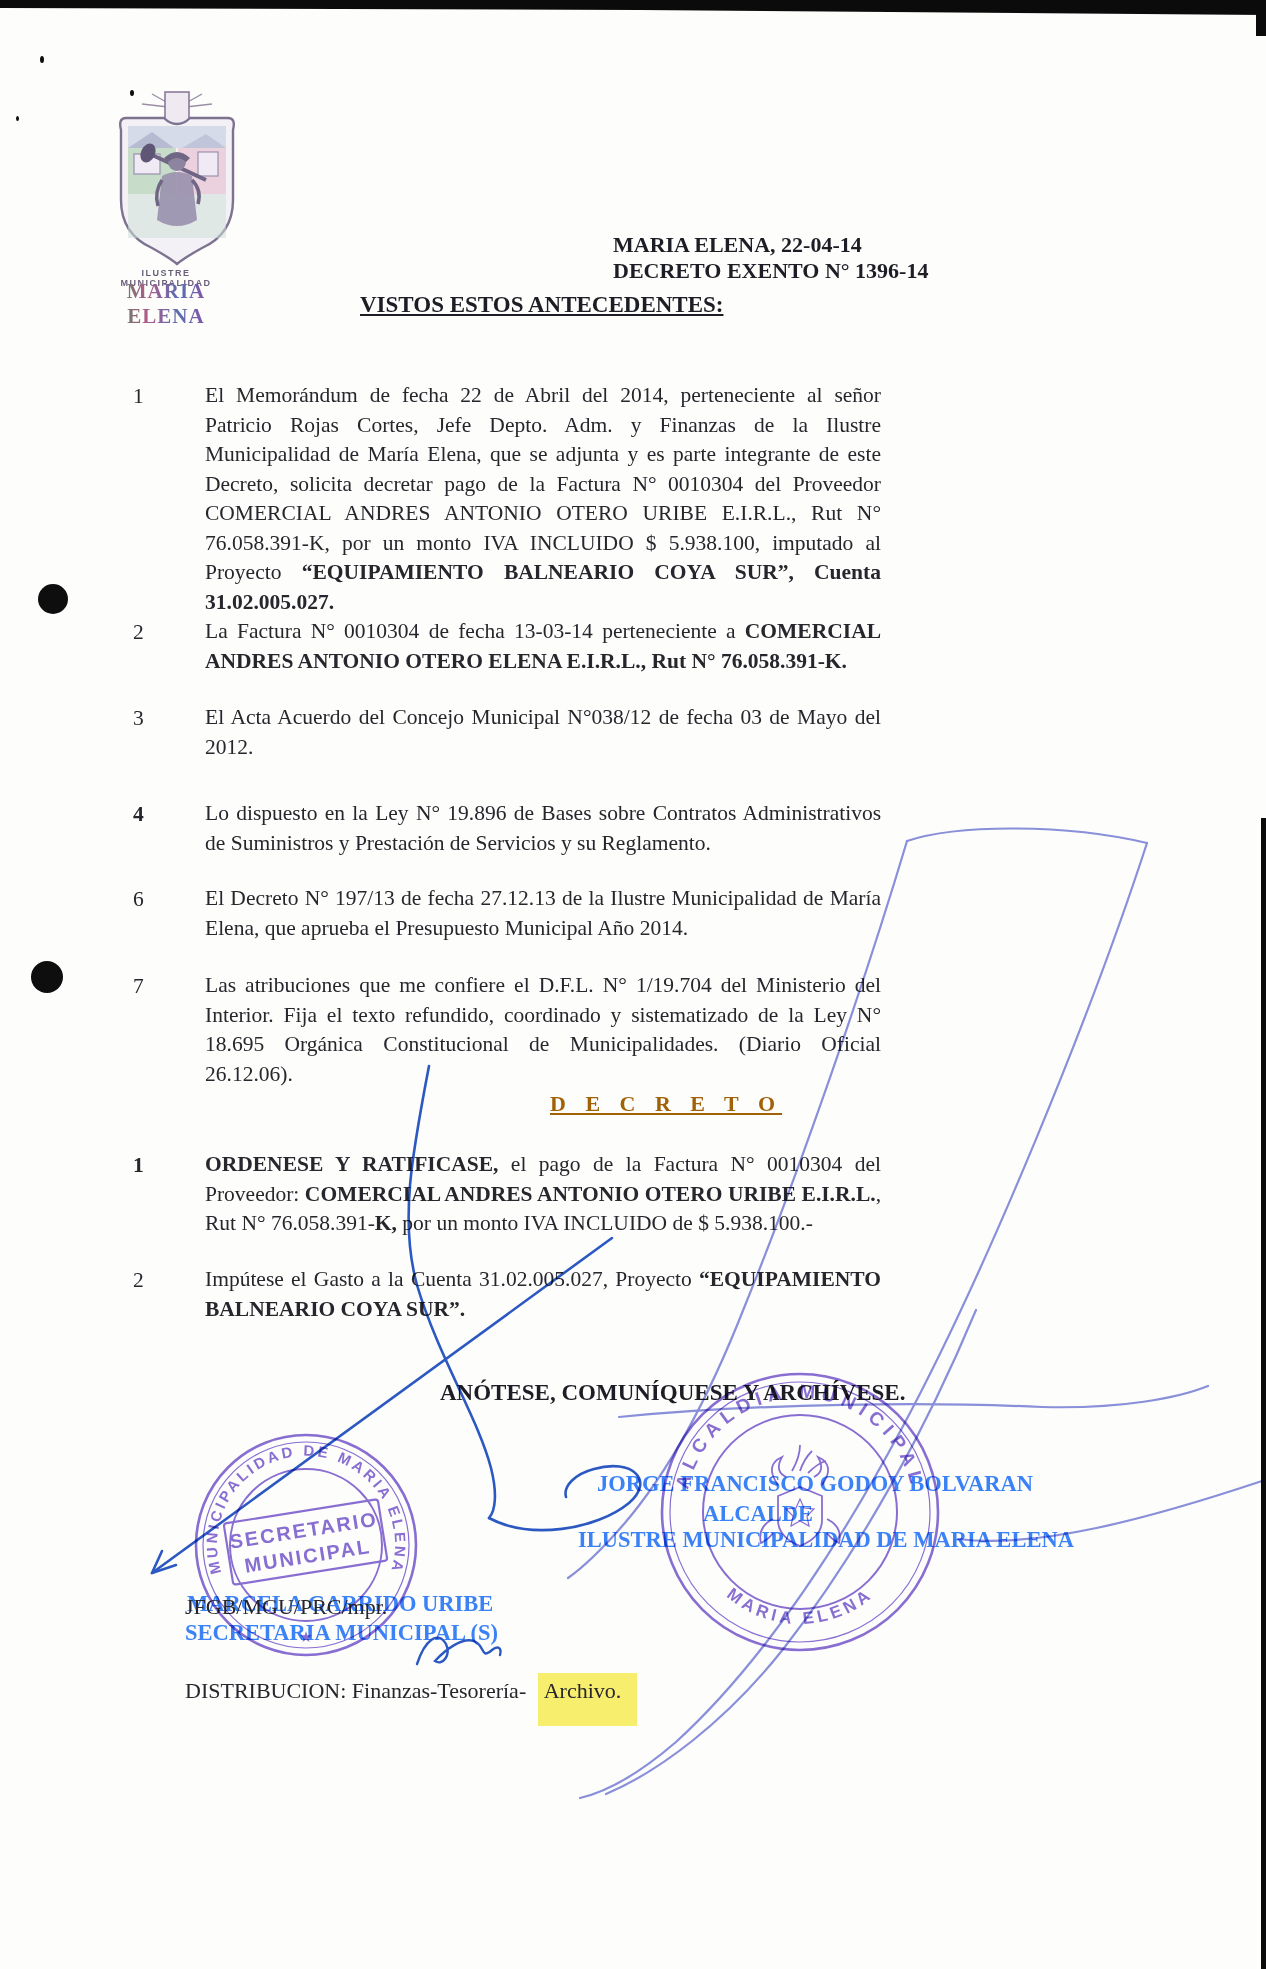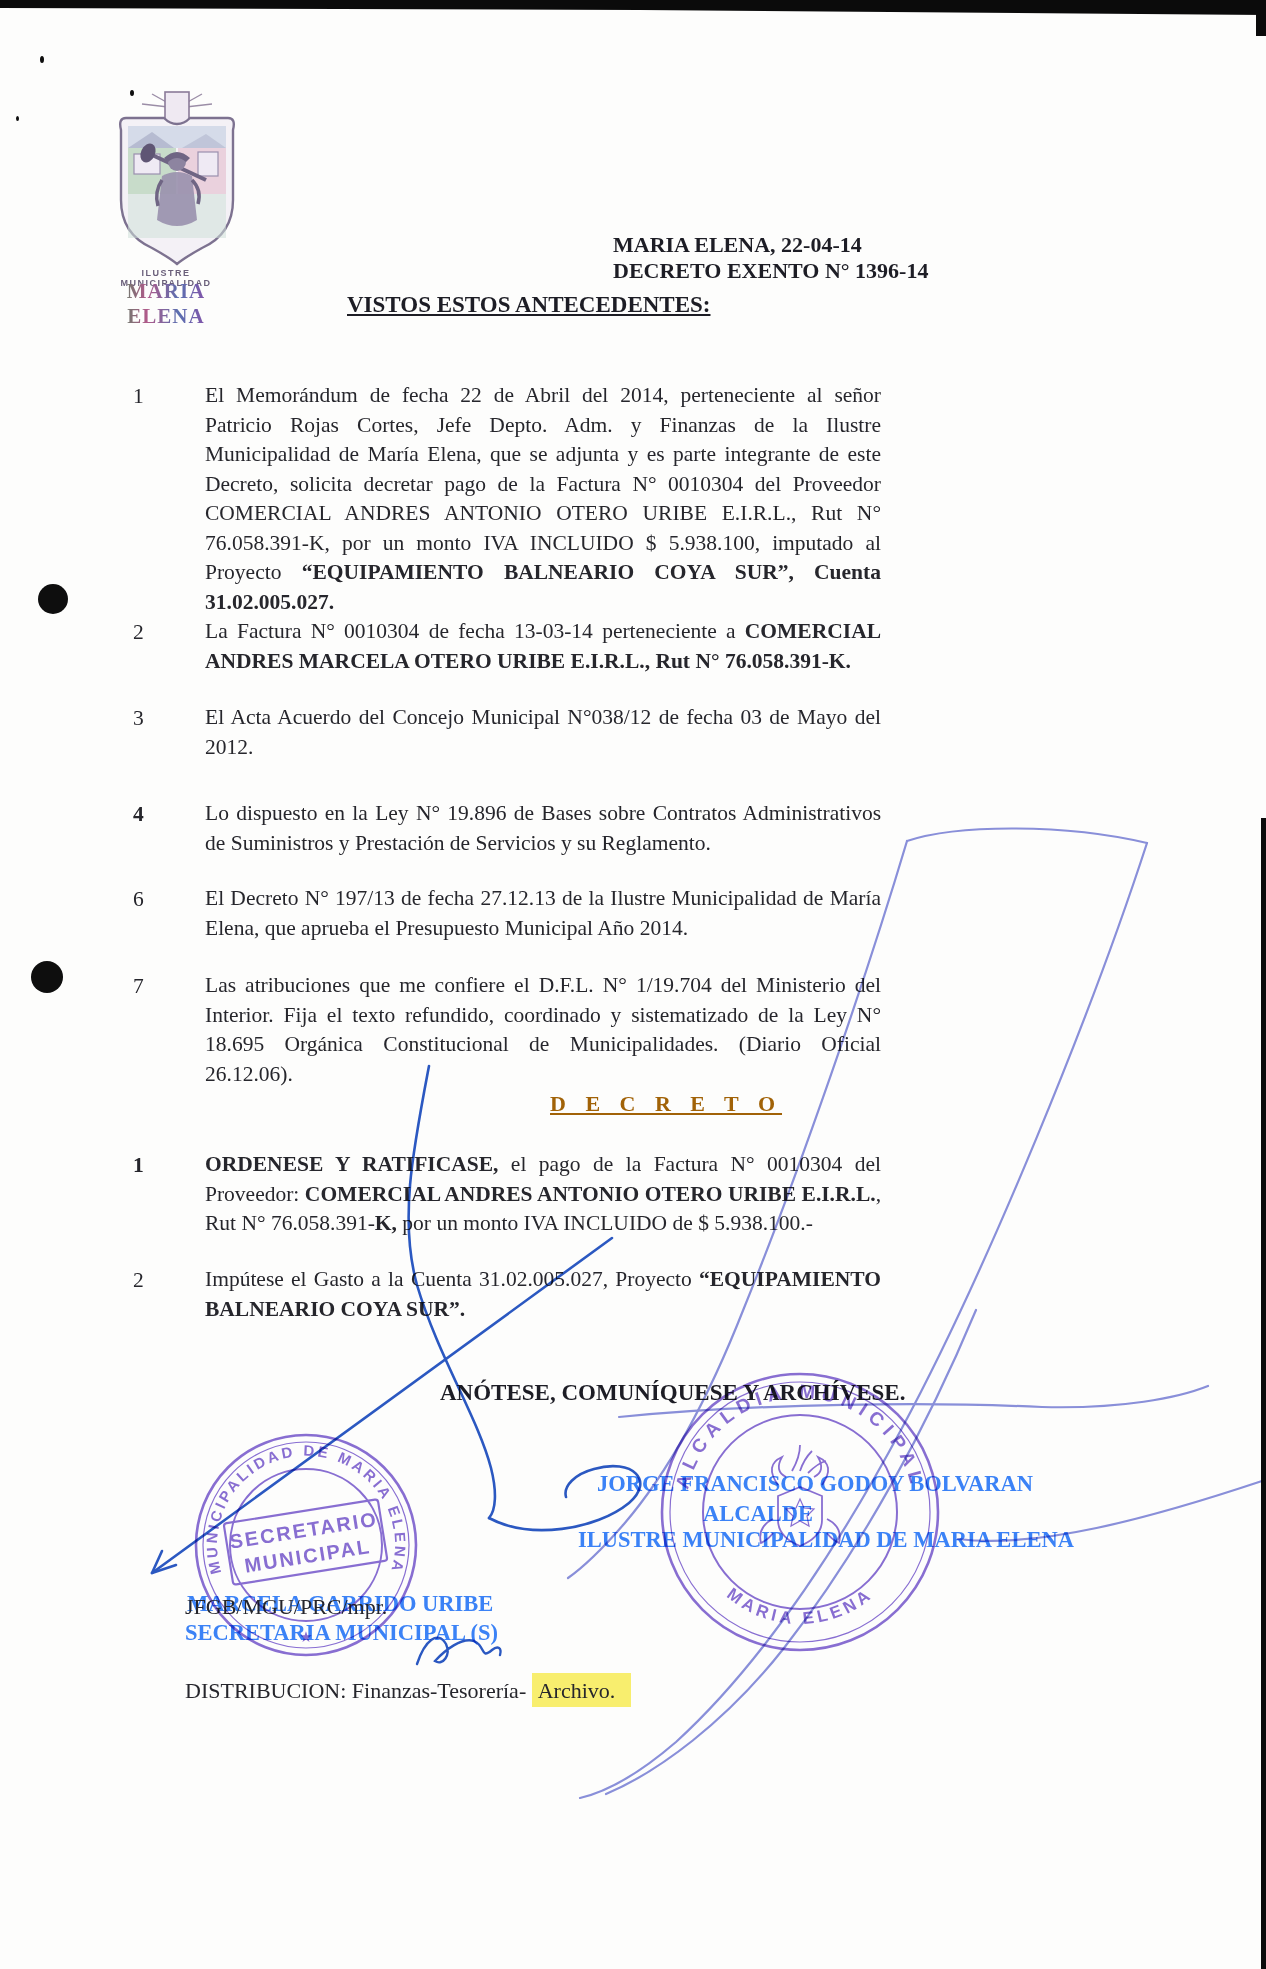--- a/index.html
+++ b/index.html
@@ -16,21 +16,21 @@
   .b{font-weight:700;}
   .item{position:absolute; left:133px; width:748px;}
   .item .num{position:absolute; left:0; top:1px; font-size:21.5px;}
   .item .body{margin-left:72px; text-align:justify;}
   .hdr-line{font-weight:700; font-size:22px; line-height:28px; color:#1d1d25;}
   .sec-title{font-weight:700; font-size:23px; text-decoration:underline; color:#1d1d25;}
   .decreto-title{font-weight:700; font-size:22px; letter-spacing:7px; text-decoration:underline; color:#a16207;}
   .closing{font-weight:700; font-size:23px; color:#1d1d25;}
   .sig-line{font-weight:700; font-size:22.5px; white-space:nowrap; color:#3b82f6;}
   .sig-plain{font-size:22px; white-space:nowrap;}
-  .hl{background:var(--hl); padding:5px 16px 4px 6px;}
+  .hl{background:var(--hl); padding:5px 16px 23px 6px;margin-left:6px;}
   .logo-cap1{font-family:"Liberation Sans",sans-serif; font-size:9px; letter-spacing:1.5px; color:#6a5f7a; font-weight:700;}
   .logo-cap2{
     font-weight:700; font-size:21px; letter-spacing:1px; color:#7a4fa0;
     background:linear-gradient(90deg,#8a4fa8 0%,#4f8a5f 18%,#b05a8a 38%,#5a6fb0 58%,#8a4fa8 78%,#3f7a6f 100%);
     -webkit-background-clip:text; background-clip:text; -webkit-text-fill-color:transparent;
   }
   .stamp{mix-blend-mode:multiply; opacity:.9;}
   .pen{mix-blend-mode:multiply;}
   .artifact{background:#0b0b0b;}
   .dot{background:#0e0e0e; border-radius:50%;}
@@ -77,29 +77,29 @@
       <path d="M50,88 Q65,80 80,88 L85,132 Q65,144 45,132 Z" fill="#9990ad" opacity="0.9"></path>
       <path d="M50,92 Q42,104 46,118" stroke="#6f6584" stroke-width="3.5" fill="none"></path>
       <path d="M80,92 Q90,102 86,116" stroke="#6f6584" stroke-width="3.5" fill="none"></path>
     </g>
   </svg>
   <div class="abs logo-cap1" style="left:96px;top:268px;width:140px;text-align:center;">ILUSTRE MUNICIPALIDAD</div>
   <div class="abs logo-cap2" style="left:86px;top:279px;width:160px;text-align:center;">MARIA ELENA</div>
 
   <div class="abs hdr-line" style="left:613px;top:217px;margin-top:40px;">DECRETO EXENTO N° 1396-14</div>
   <div class="abs hdr-line" style="left:613px;top:231px;">MARIA ELENA, 22-04-14</div>
-  <div class="abs sec-title" style="left:347px;top:292px;">VISTOS ESTOS ANTECEDENTES:</div>
+  <div class="abs sec-title" style="left:360px;top:292px;">VISTOS ESTOS ANTECEDENTES:</div>
 
   <div class="item doc-text" style="top:381px;">
     <span class="num">1</span>
     <div class="body"><span>El Memorándum de fecha 22 de Abril del 2014, perteneciente al señor Patricio Rojas Cortes, Jefe Depto. Adm. y Finanzas de la Ilustre Municipalidad de María Elena, que se adjunta y es parte integrante de este Decreto, solicita decretar pago de la Factura N° 0010304 del Proveedor COMERCIAL ANDRES ANTONIO OTERO URIBE E.I.R.L., Rut N° 76.058.391-K, por un monto IVA INCLUIDO $ 5.938.100, imputado al Proyecto </span><span class="b">“EQUIPAMIENTO BALNEARIO COYA SUR”, Cuenta 31.02.005.027.</span></div>
   </div>
   <div class="item doc-text" style="top:617px;">
     <span class="num">2</span>
-    <div class="body"><span>La Factura N° 0010304 de fecha 13-03-14 perteneciente a </span><span class="b">COMERCIAL ANDRES MARCELA OTERO URIBE E.I.R.L., Rut N° 76.058.391-K.</span></div>
+    <div class="body"><span>La Factura N° 0010304 de fecha 13-03-14 perteneciente a </span><span class="b">COMERCIAL ANDRES ANTONIO OTERO ELENA E.I.R.L., Rut N° 76.058.391-K.</span></div>
   </div>
   <div class="item doc-text" style="top:703px;">
     <span class="num">3</span>
     <div class="body"><span>El Acta Acuerdo del Concejo Municipal N°038/12 de fecha 03 de Mayo del 2012.</span></div>
   </div>
   <div class="item doc-text" style="top:799px;">
     <span class="num" style="font-weight:700;">4</span>
     <div class="body"><span>Lo dispuesto en la Ley N° 19.896 de Bases sobre Contratos Administrativos de Suministros y Prestación de Servicios y su Reglamento.</span></div>
   </div>
   <div class="item doc-text" style="top:884px;">

